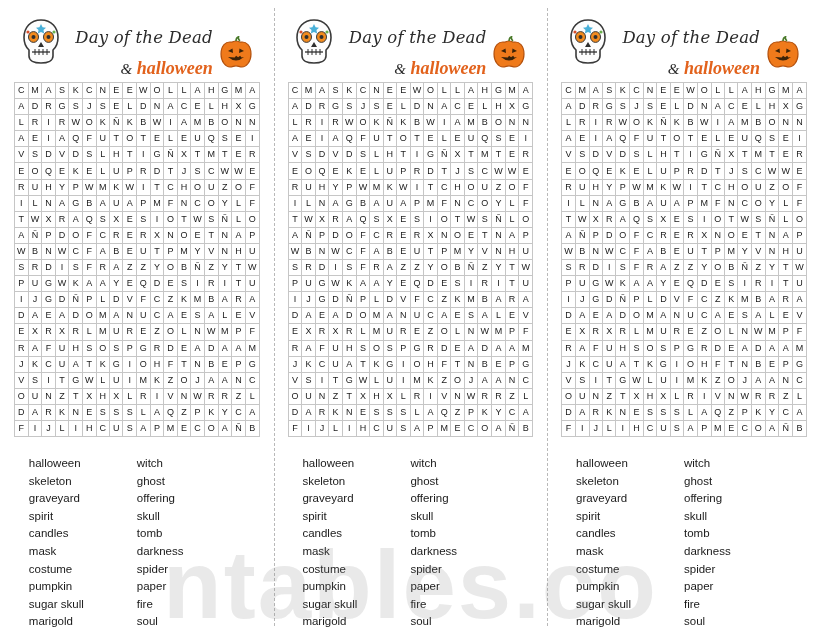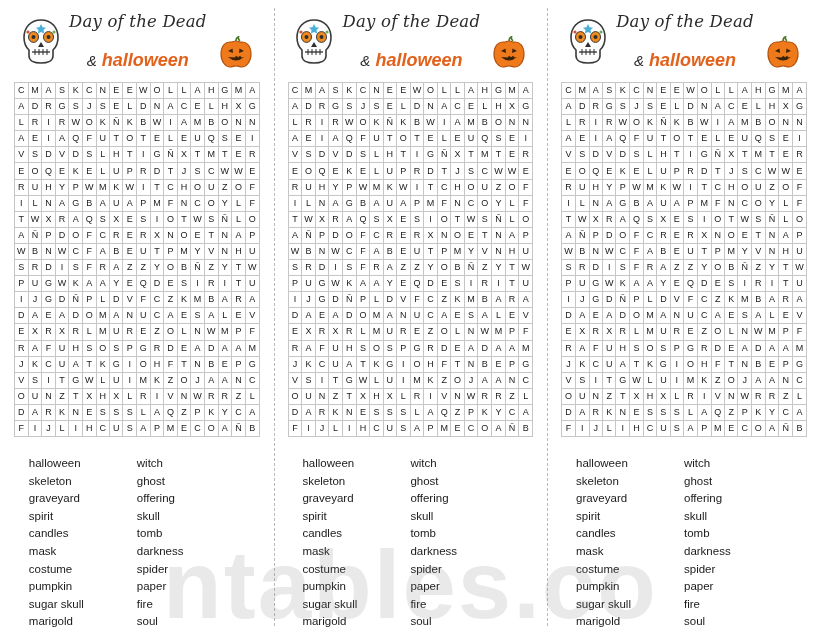--- a/index.html
+++ b/index.html
@@ -57,40 +57,40 @@
   .pumpkin {
     position: absolute;
     right: 2px;
     top: 24px;
     width: 34px;
     height: 32px;
   }
   .title-wrap {
     position: absolute;
     left: 44px;
-    top: 1px;
+    top: 17px;
     width: 150px;
-    text-align: center;
+    text-align: right;
   }
   .title-main {
     font-family: "DejaVu Serif", serif;
     font-style: italic;
     font-size: 16.5px;
     color: #2b2b2b;
     letter-spacing: .2px;
     white-space: nowrap;
     line-height: 1.1;
   }
   .title-sub {
-    font-family: Liberation Sans, sans-serif;
+    font-family: Liberation Serif, serif;
     font-style: italic;
     font-weight: bold;
     font-size: 18px;
     color: #e2621c;
-    margin-top: 20px;
+    margin-top: 12px;
     white-space: nowrap;
     line-height: 1.1;
   }
   .amp {
     color: #2b2b2b;
     font-weight: normal;
     font-size: 15px;
   }
 
   

